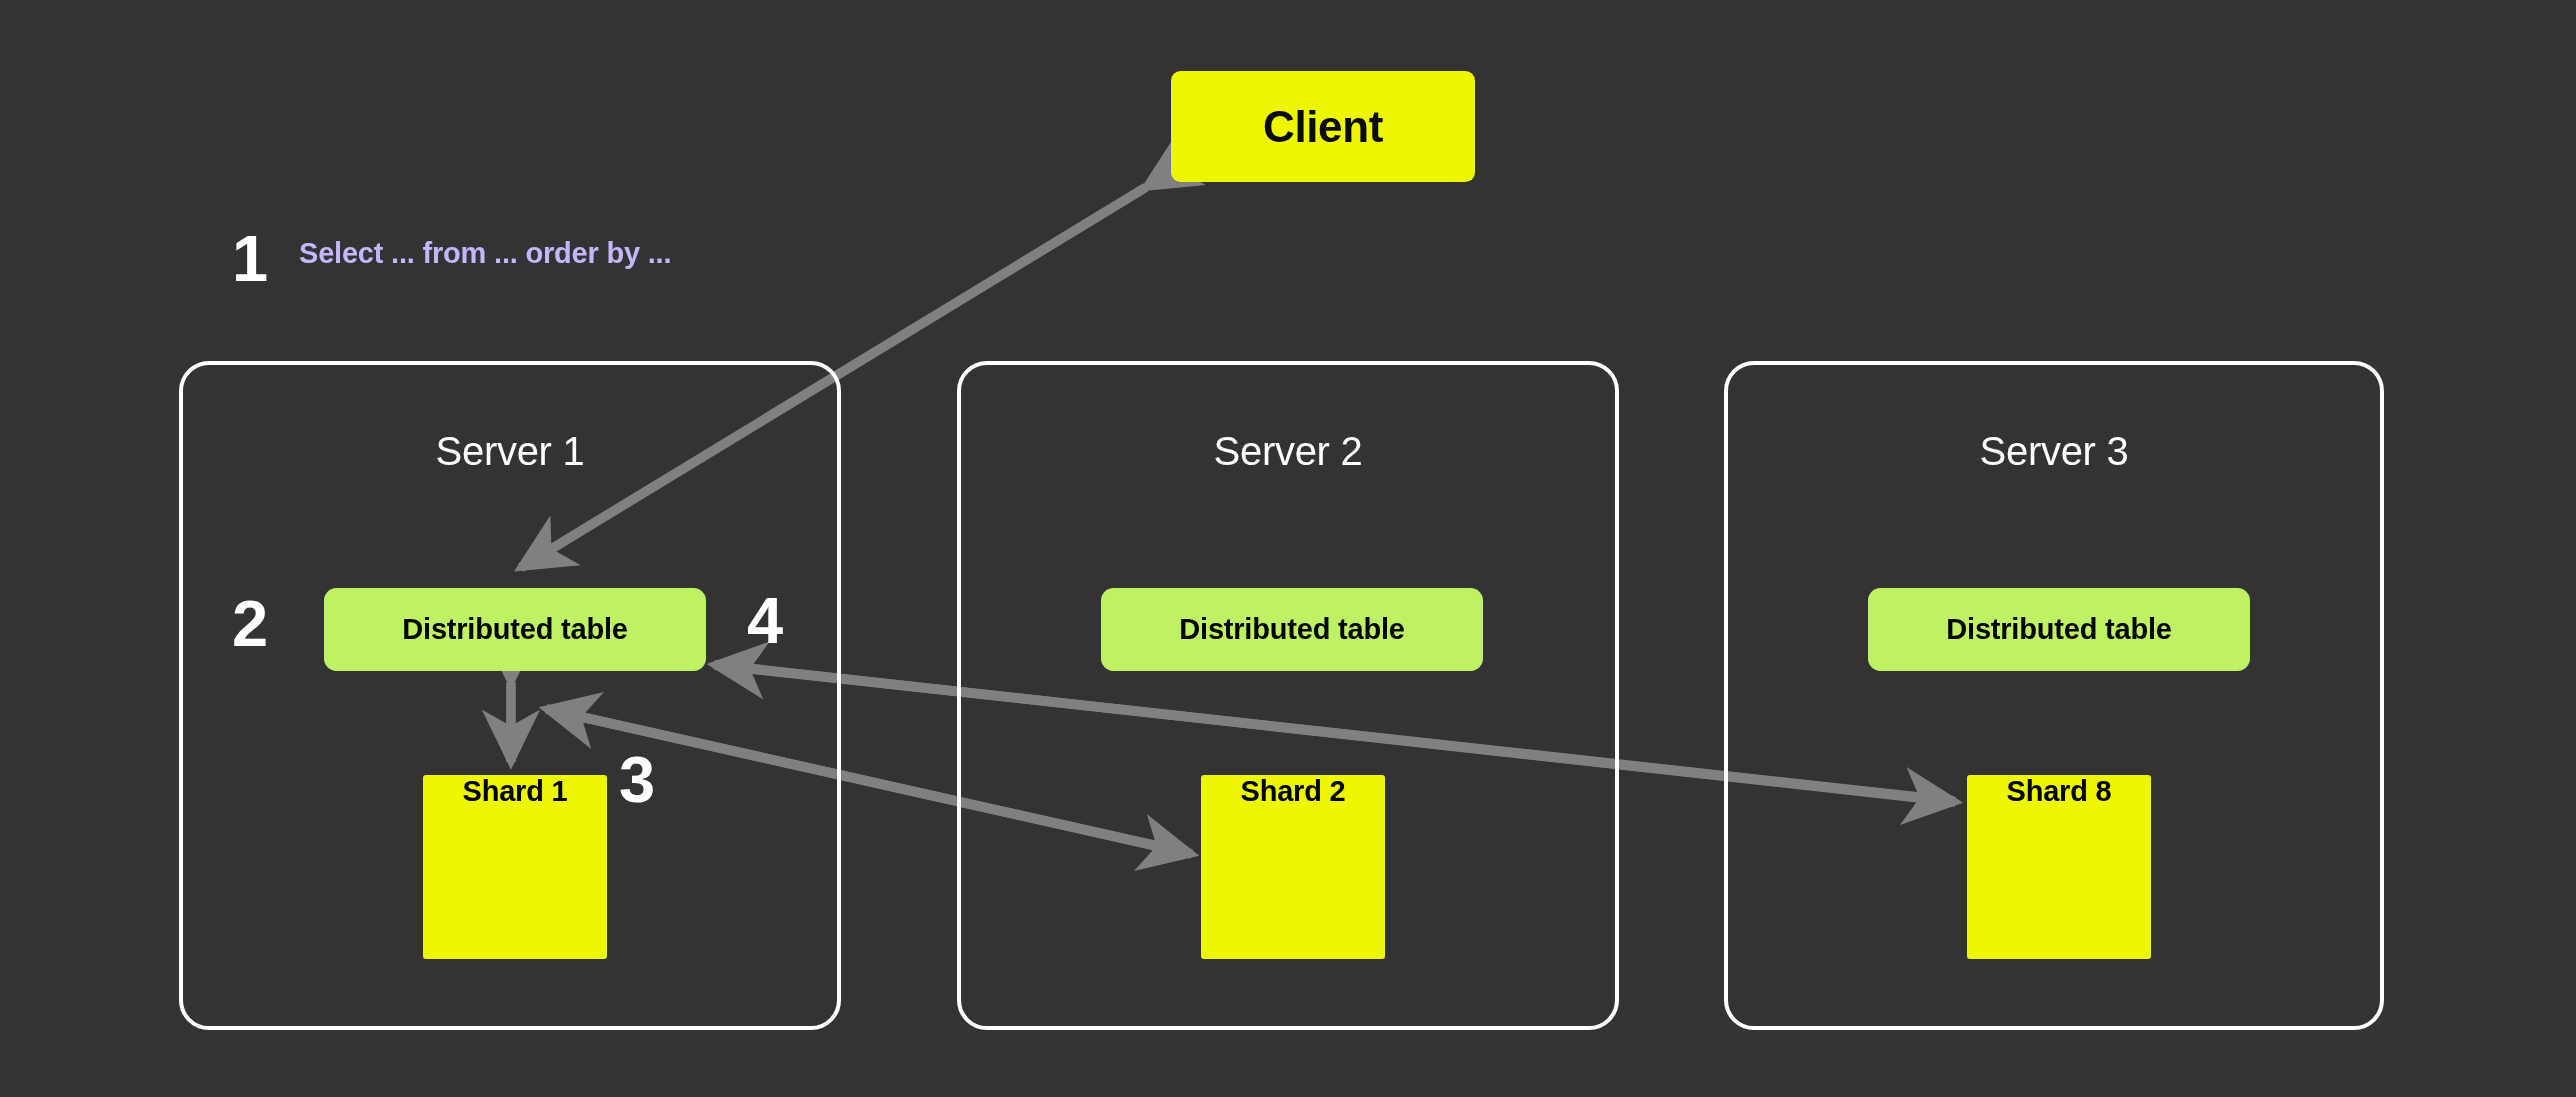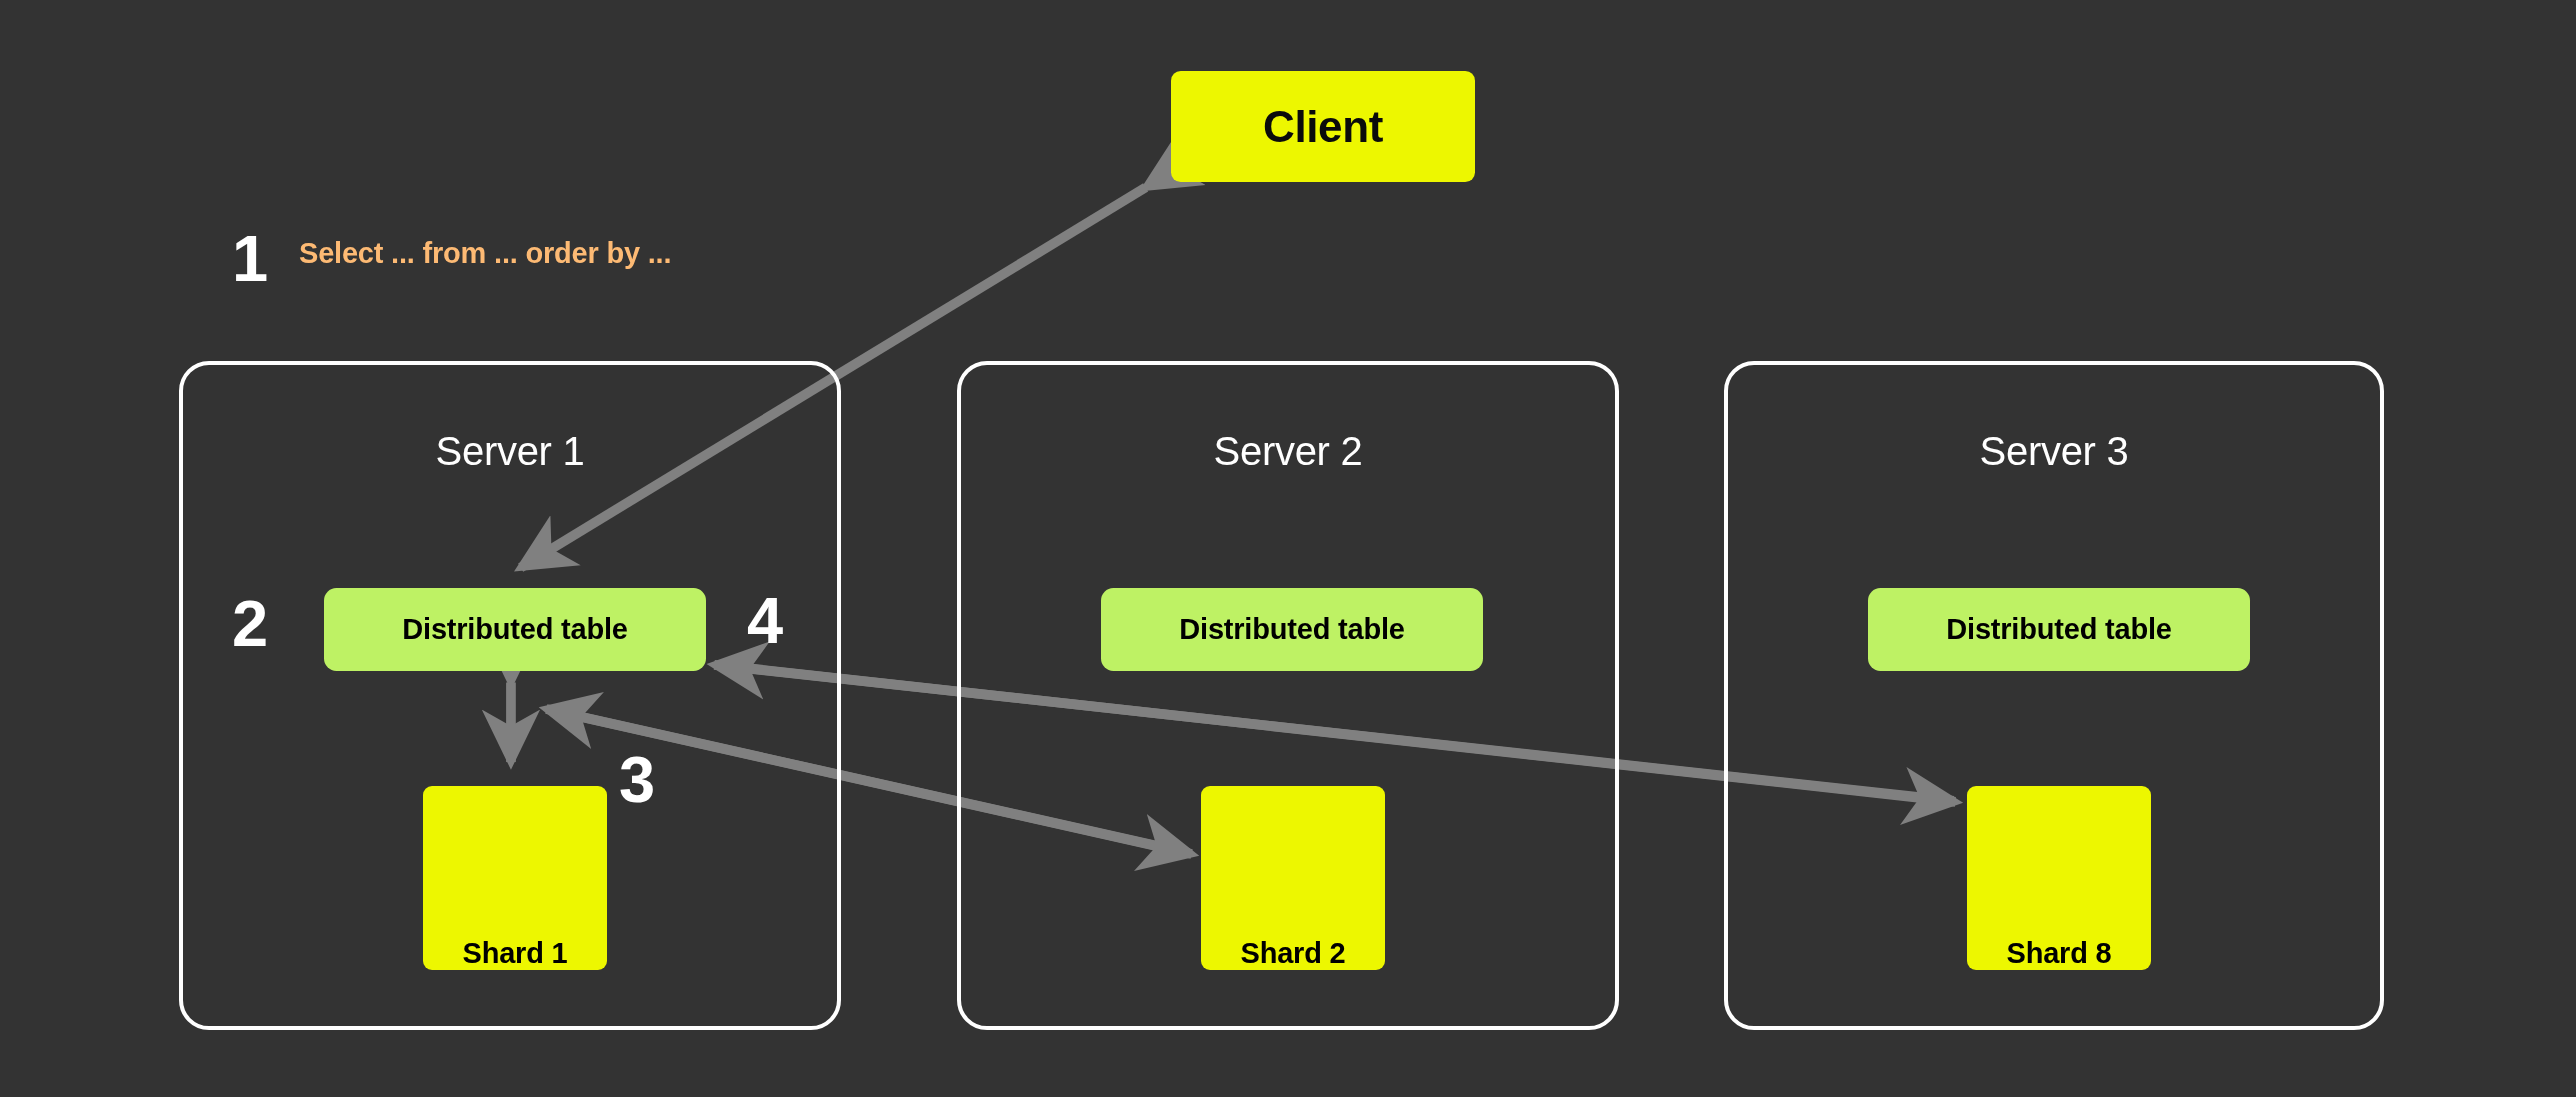--- a/index.html
+++ b/index.html
@@ -49,21 +49,21 @@
   .step-2 { left: 232px; top: 591px; font-size: 65px; }
   .step-3 { left: 619px; top: 747px; font-size: 65px; }
   .step-4 { left: 747px; top: 588px; font-size: 65px; }
 
   .query-text {
     position: absolute;
     left: 299px;
     top: 237px;
     font-size: 29px;
     font-weight: 700;
-    color: #fdba74;
+    color: #c4b5fd;
     white-space: nowrap;
     letter-spacing: -0.2px;
   }
 
   
   .server-panel {
     position: absolute;
     top: 361px;
     height: 669px;
     border: 4.4px solid #ffffff;
@@ -108,25 +108,24 @@
   .dt-2 { left: 140px; width: 382px; }
   .dt-3 { left: 140px; width: 382px; }
 
   
   .shard {
     position: absolute;
     top: 410px;
     width: 184px;
     height: 184px;
     background: #EDF700;
-    border-radius: 9px;
+    border-radius: 3px;
     display: flex;
-    align-items: flex-end;
+    align-items: flex-start;
     justify-content: center;
-    margin-top: 11px;
   }
   .shard-label {
     font-size: 29px;
     font-weight: 700;
     color: #000000;
     letter-spacing: -0.2px;
   }
   .shard-1 { left: 240px; }
   .shard-2 { left: 240px; }
   .shard-3 { left: 239px; }

